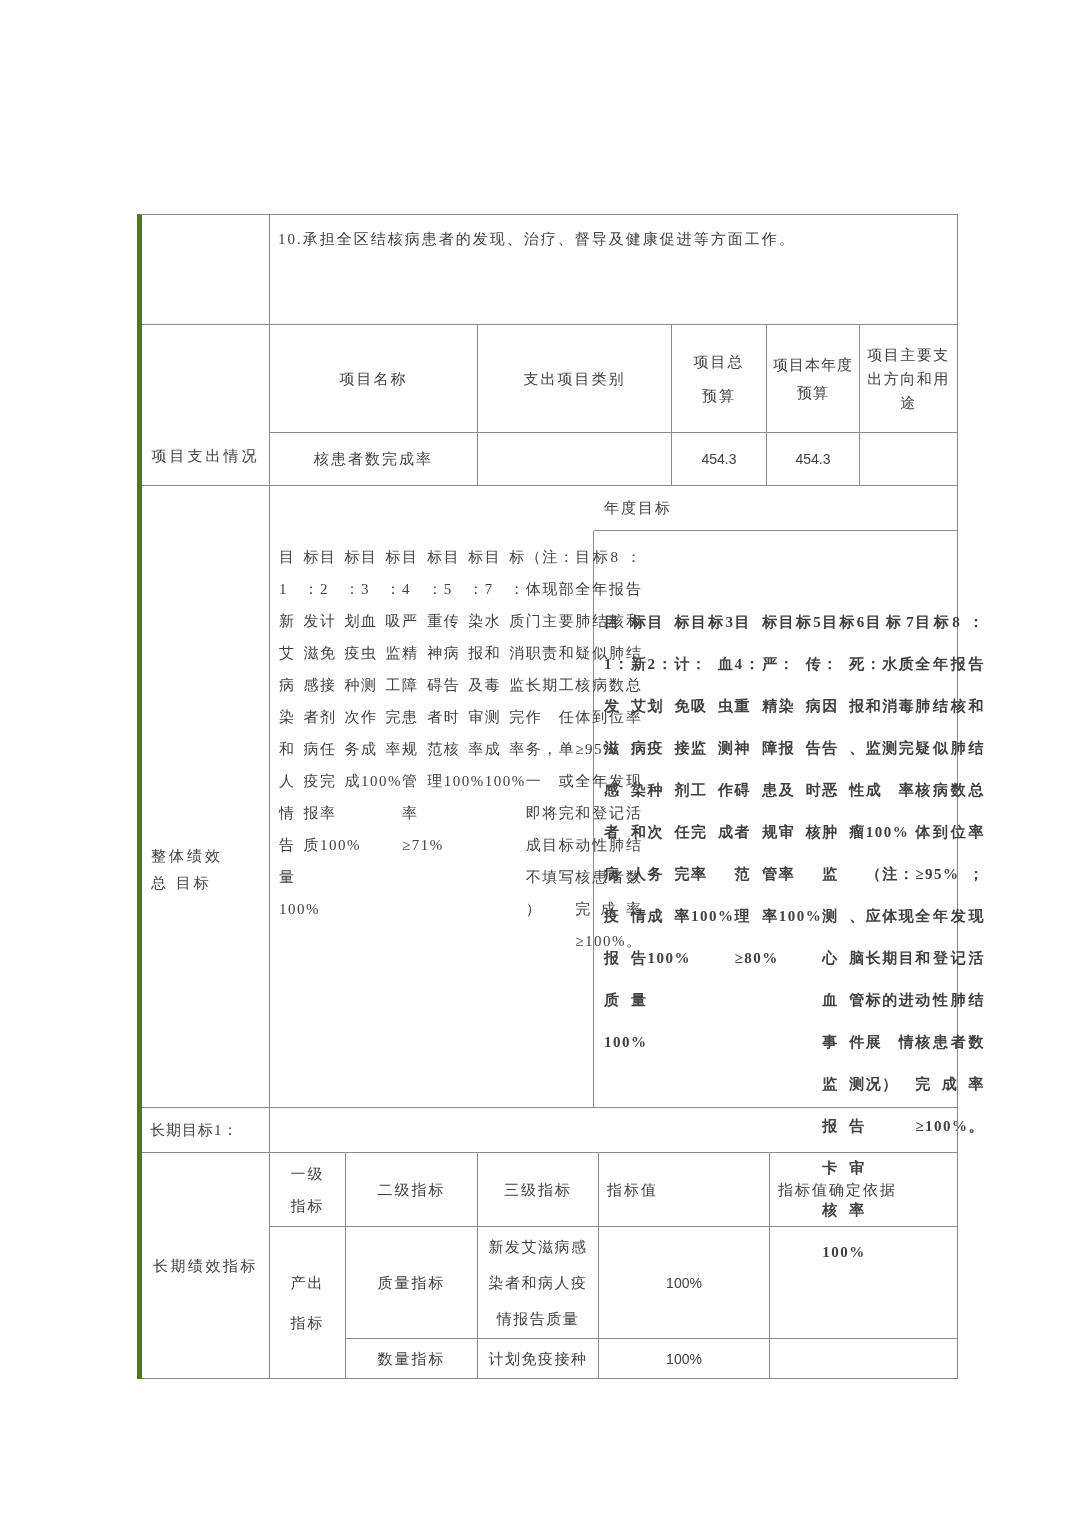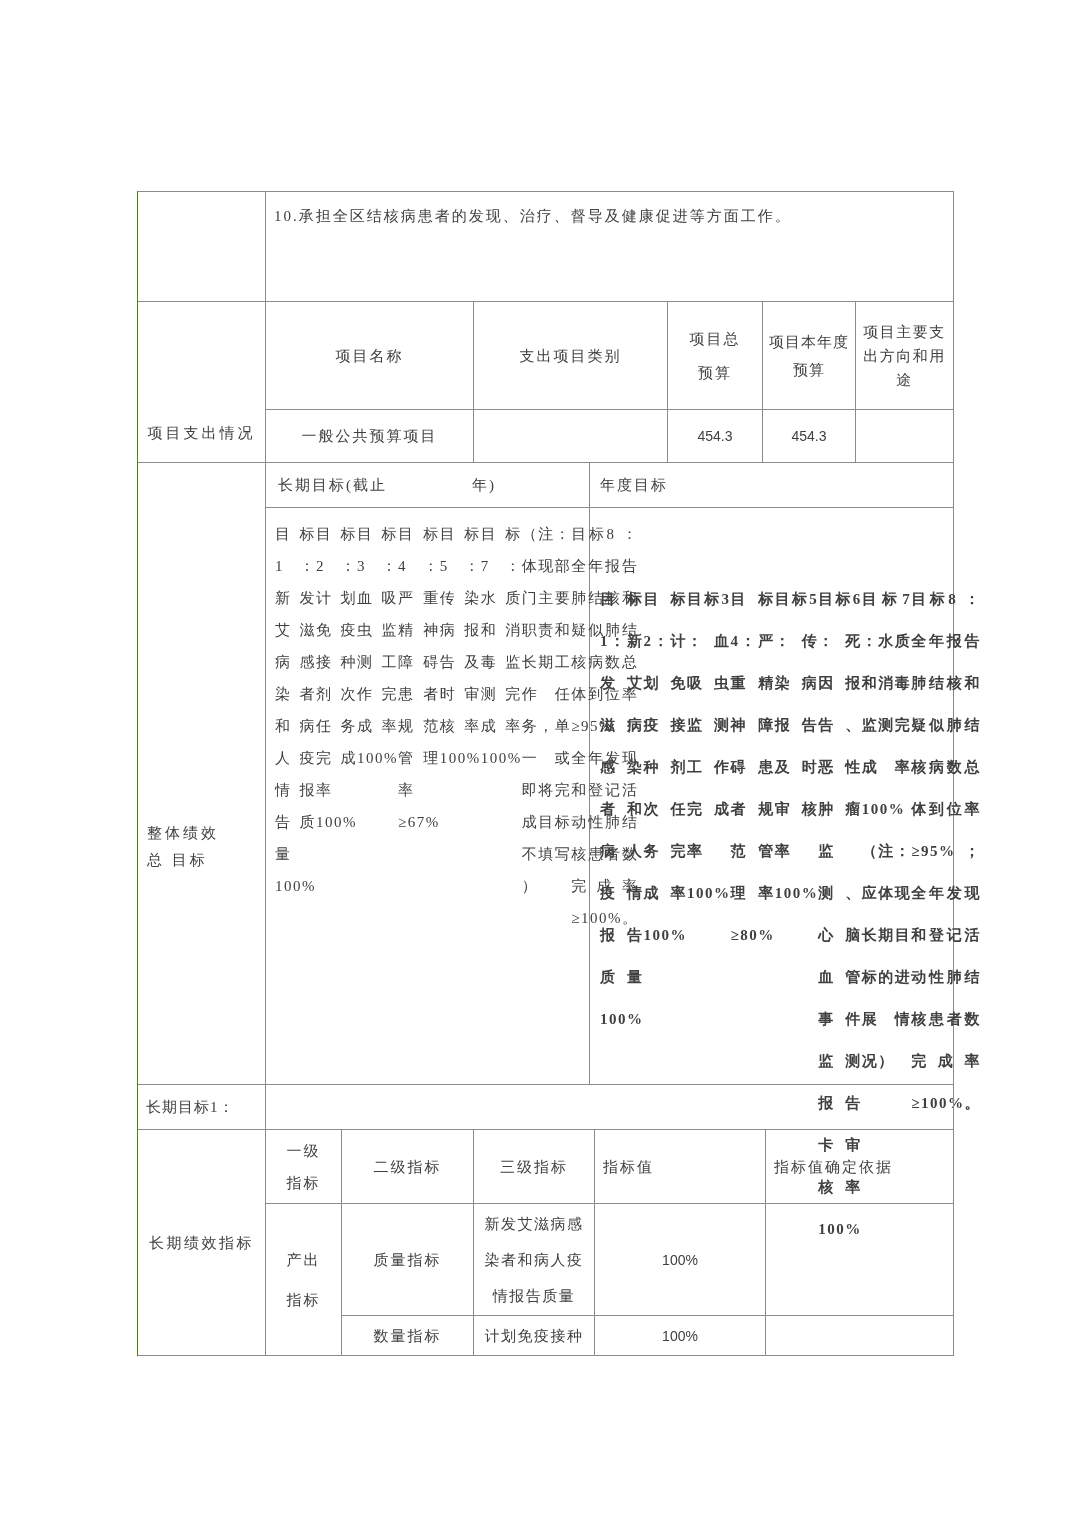--- a/index.html
+++ b/index.html
@@ -6,24 +6,24 @@
   .page{
     position:relative;
     width:1074px;height:1520px;
     background:#ffffff;
     font-family:"Liberation Serif","DejaVu Serif",serif;
     color:#3f3f3f;
     overflow:hidden;
   }
   .table{
     position:absolute;
-    left:137px;top:191px;
+    left:137px;top:214px;
     width:816px;height:1164px;
     border-top:1px solid #8b8b8b;
-    border-left:1px solid #4d7c0f;
+    border-left:5px solid #4d7c0f;
     box-sizing:content-box;
   }
   .cell{
     position:absolute;
     box-sizing:border-box;
     border-right:1px solid #8b8b8b;
     border-bottom:1px solid #8b8b8b;
     font-size:15px;
     letter-spacing:2px;
     line-height:22px;
@@ -79,52 +79,49 @@
     </div>
     <div class="cell vc hc hdr pre" style="left:625px;top:110px;width:93px;height:108px;letter-spacing:1px;line-height:28px;">
       <span class="pre">项目本年度
 预算</span>
     </div>
     <div class="cell vc hc hdr" style="left:718px;top:110px;width:98px;height:108px;letter-spacing:1.5px;line-height:24px;padding:0 3px;">
       <span>项目主要支出方向和用途</span>
     </div>
 
     <div class="cell vc hc" style="left:128px;top:218px;width:208px;height:53px;">
-      <span>一般公共预算项目</span>
+      <span>核患者数完成率</span>
     </div>
     <div class="cell" style="left:336px;top:218px;width:194px;height:53px;">
       <span></span>
     </div>
     <div class="cell vc hc num" style="left:530px;top:218px;width:95px;height:53px;">
       <span>454.3</span>
     </div>
     <div class="cell vc hc num" style="left:625px;top:218px;width:93px;height:53px;">
       <span>454.3</span>
     </div>
     <div class="cell" style="left:718px;top:218px;width:98px;height:53px;">
       <span></span>
     </div>
 
     <div class="cell overall-rowheader" style="left:0;top:271px;width:128px;height:622px;">
       <span class="pre">整体绩效
 总 目标</span>
     </div>
 
-    <div class="cell vc goal-header" style="left:128px;top:271px;width:324px;height:45px;">
-      <span>长期目标(截止　　　　　年)</span>
-    </div>
     <div class="cell vc goal-header" style="left:452px;top:271px;width:364px;height:45px;padding-left:10px;">
       <span>年度目标</span>
     </div>
 
     <div class="cell goals goals-long" style="left:128px;top:316px;width:324px;height:577px;">
         <div class="goal-line">目标1：新发艾滋病感染者和病人疫情 报告质量100%</div>
         <div class="goal-line">目标2： 计划免疫接种剂次任务完成率100%</div>
         <div class="goal-line">目标3 ：血吸虫监测工作完成率100%</div>
-        <div class="goal-line">目标4 ：严重精神障碍患者规范管理率≥67%</div>
+        <div class="goal-line">目标4 ：严重精神障碍患者规范管理率≥71%</div>
         <div class="goal-line">目标5 ：传染病报告及时审核率100%</div>
         <div class="goal-line">目标 7： 水质和消毒监测完成率 100%</div>
         <div class="goal-line">（注：体现部门主要职责和长期工作任务，单一或 即将完成目标不填写 ）</div>
         <div class="goal-line">目标8 ：全年报告肺结核和疑似肺结核病数总体到位率≥95% ；全年发现和登记活动性肺结核患者数完成率≥100%。</div>
       </div>
     <div class="cell goals goals-annual" style="left:452px;top:316px;width:364px;height:577px;">
         <div class="goal-line">目标 1：新发艾滋病感染者和病人疫情报告 质量 100%</div>
         <div class="goal-line">目标2：计划免疫接种剂次任务完成率100%</div>
         <div class="goal-line">目标3 ：血吸虫监测工作完成率100%</div>
         <div class="goal-line">目标 4：严重精神障碍患者规范管理率≥80%</div>

